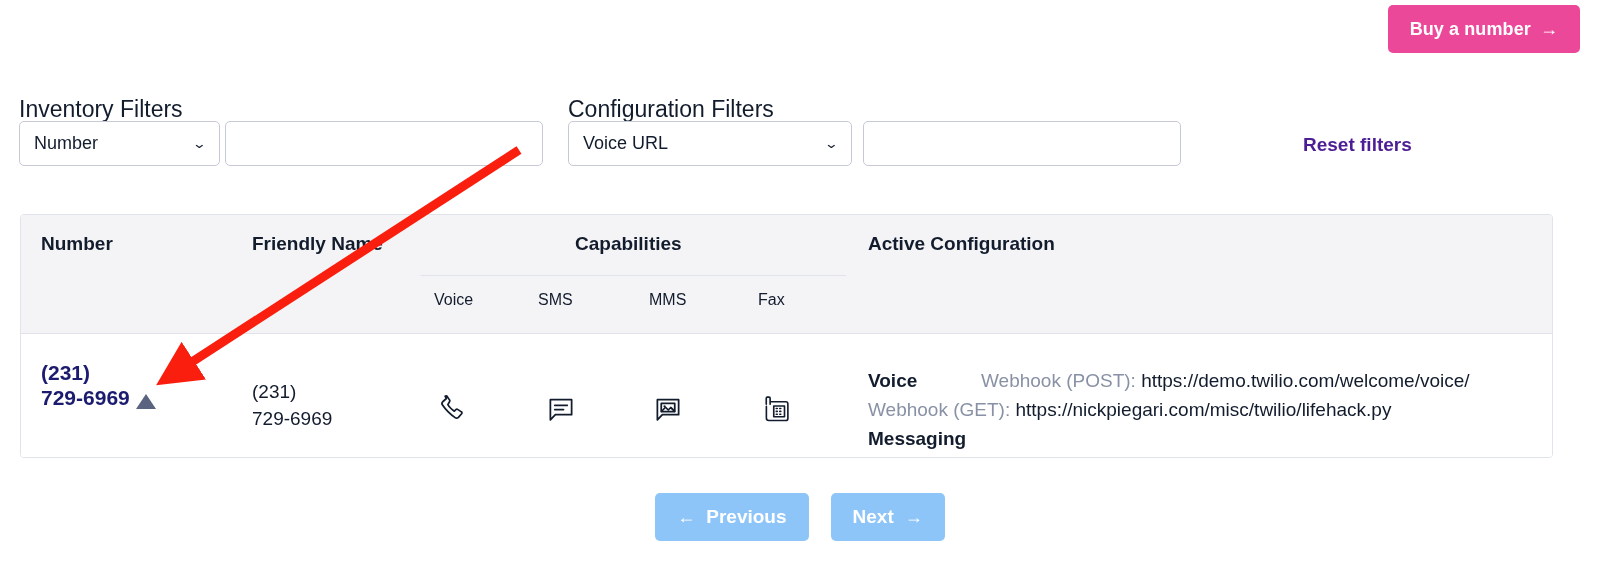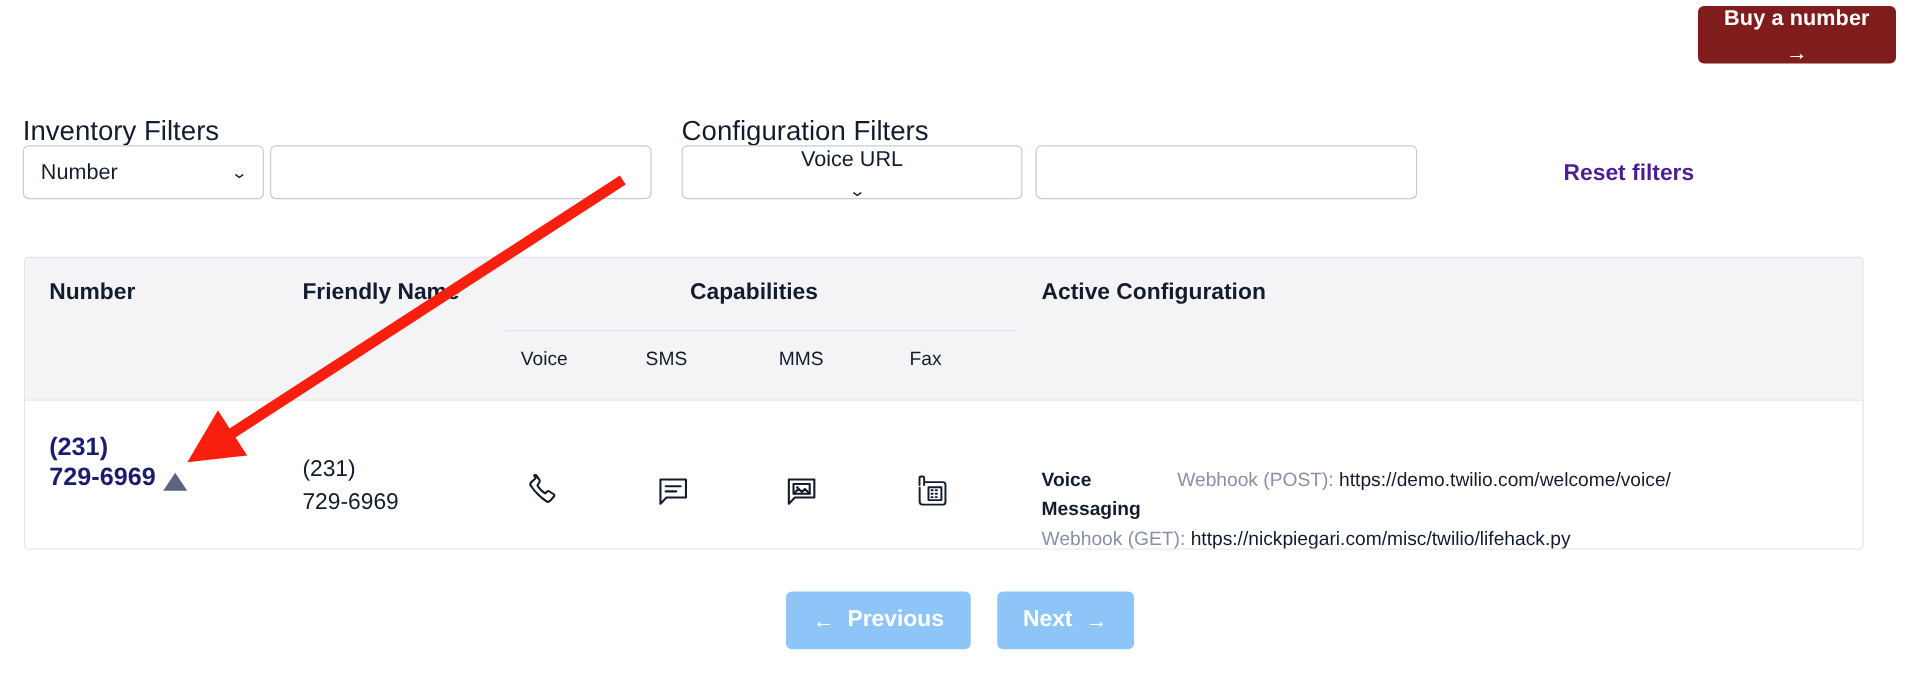--- a/index.html
+++ b/index.html
@@ -34,34 +34,33 @@
     line-height: 1.1;
     margin: 0;
   }
 
   .buy-button {
     position: absolute;
     right: 20px;
     top: 5px;
     height: 48px;
     padding: 0 22px;
-    background: #7f1d1d;
+    background: #ec4899;
     color: #ffffff;
     border: none;
     border-radius: 5px;
     font-family: "Liberation Sans", sans-serif;
     font-size: 18px;
     font-weight: bold;
     letter-spacing: 0.1px;
     cursor: pointer;
     display: flex;
     align-items: center;
     gap: 9px;
     white-space: nowrap;
-    flex-direction: column;
   }
   .buy-button .arrow-glyph {
     font-size: 18px;
     font-weight: normal;
     line-height: 1;
   }
 
   
   .filters {
     position: absolute;
@@ -105,21 +104,21 @@
   .select-control .chev {
     color: #121c2d;
     font-size: 13px;
     line-height: 1;
     transform: scaleX(1.35);
     margin-left: 8px;
   }
 
   .sel-number { left: 19px; width: 201px; }
   .txt-number { left: 225px; width: 318px; }
-  .sel-voiceurl { left: 568px; width: 284px; flex-direction: column; }
+  .sel-voiceurl { left: 568px; width: 284px; }
   .txt-voiceurl { left: 863px; width: 318px; }
 
   .filter-button {
     position: absolute;
     left: 1206px;
     top: 26px;
     height: 44px;
     padding: 0 20px;
     background: #0263e0;
     color: #ffffff;
@@ -263,23 +262,22 @@
   .ic-voice { left: 416px; }
   .ic-sms { left: 525px; }
   .ic-mms { left: 632px; }
   .ic-fax { left: 740px; }
 
   .cell-config {
     position: absolute;
     left: 847px;
     top: 33px;
     right: 10px;
-    font-size: 16px;
+    font-size: 19px;
     line-height: 1.52;
-    margin-top: 22px;
   }
   .cfg-line { white-space: nowrap; }
   .cfg-label {
     font-weight: bold;
     color: #121c2d;
     display: inline-block;
     min-width: 113px;
   }
   .cfg-key { color: #8891a5; }
   .cfg-url { color: #121c2d; }
@@ -429,24 +427,24 @@
           <line x1="12.2" y1="16.2" x2="13" y2="16.2"></line>
           <line x1="15" y1="16.2" x2="15.8" y2="16.2"></line>
         </svg>
       </span>
 
       <div class="cell-config">
         <div class="cfg-line">
           <span class="cfg-label">Voice</span><span class="cfg-key">Webhook (POST):</span> <span class="cfg-url">https://demo.twilio.com/welcome/voice/</span>
         </div>
         <div class="cfg-line">
-          <span class="cfg-block-label">Messaging</span>
+          <span class="cfg-key">Webhook (GET):</span> <span class="cfg-url">https://nickpiegari.com/misc/twilio/lifehack.py</span>
         </div>
         <div class="cfg-line">
-          <span class="cfg-key">Webhook (GET):</span> <span class="cfg-url">https://nickpiegari.com/misc/twilio/lifehack.py</span>
+          <span class="cfg-block-label">Messaging</span>
         </div>
       </div>
 
     </div>
   </div>
 
   <div class="pagination">
     <button class="page-btn">
       <span class="arrow-glyph">←</span>
       <span>Previous</span>

